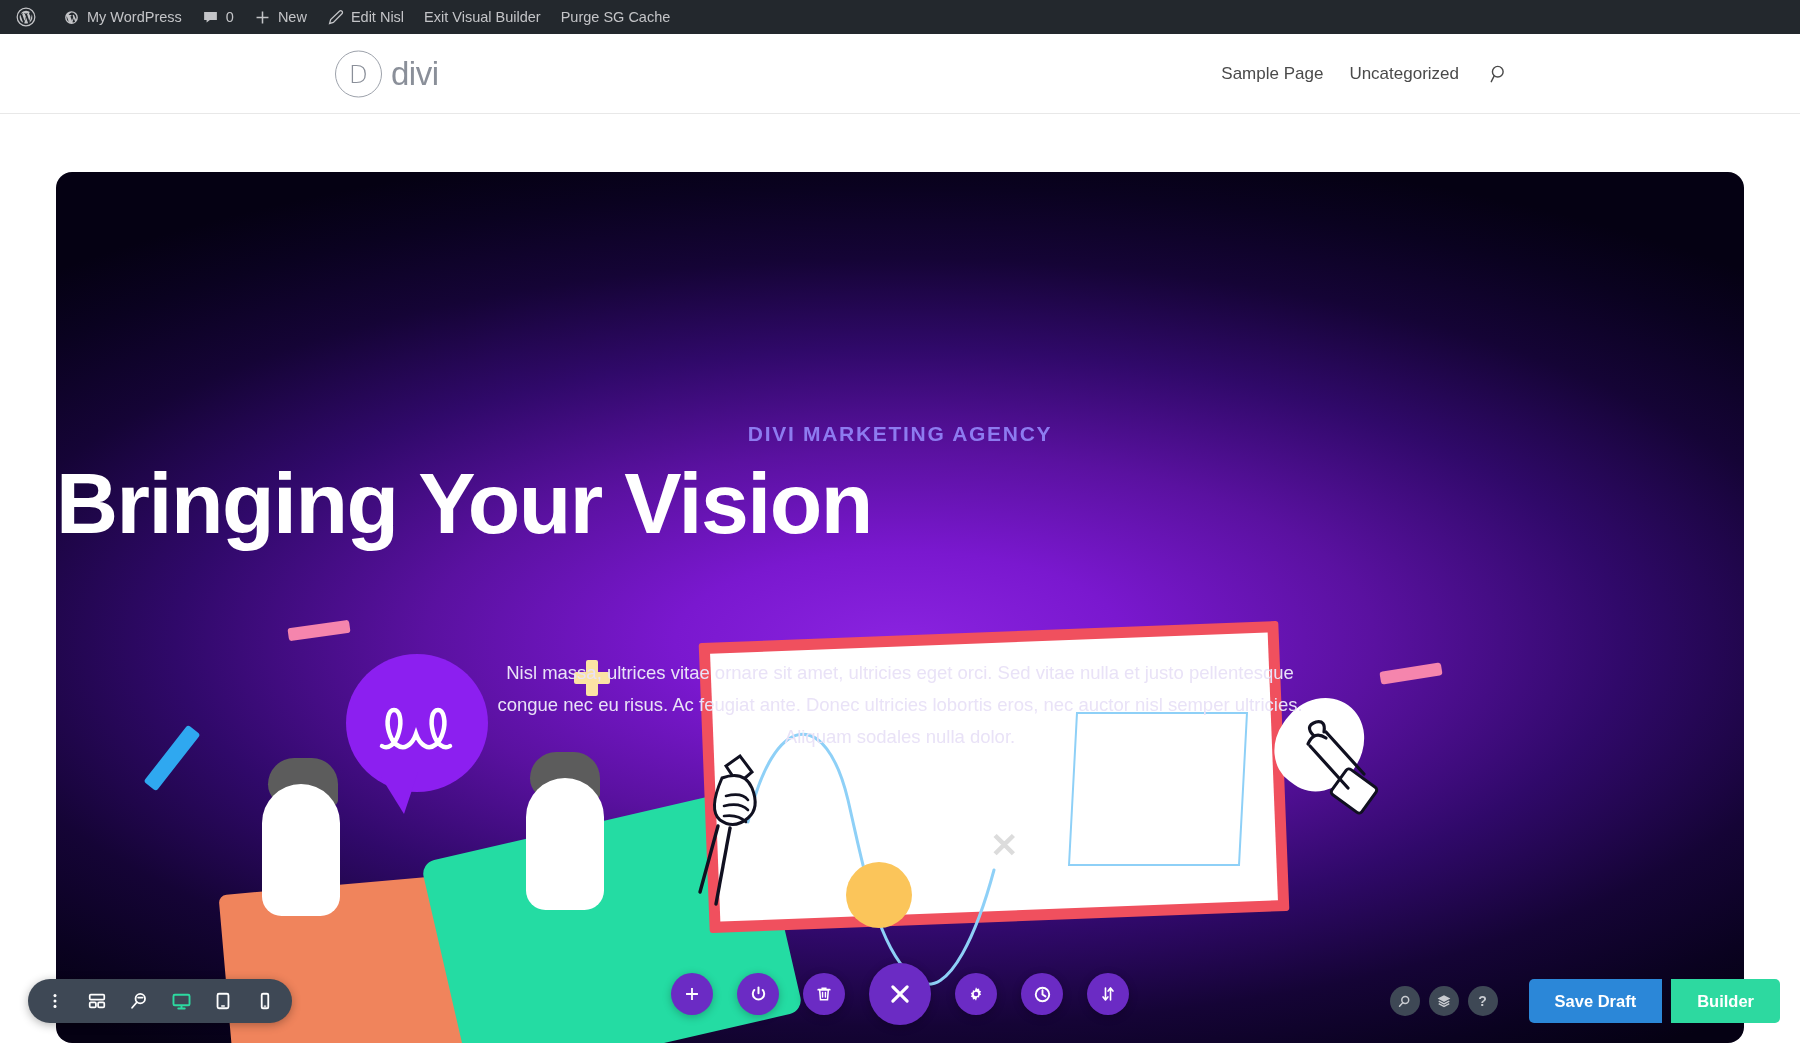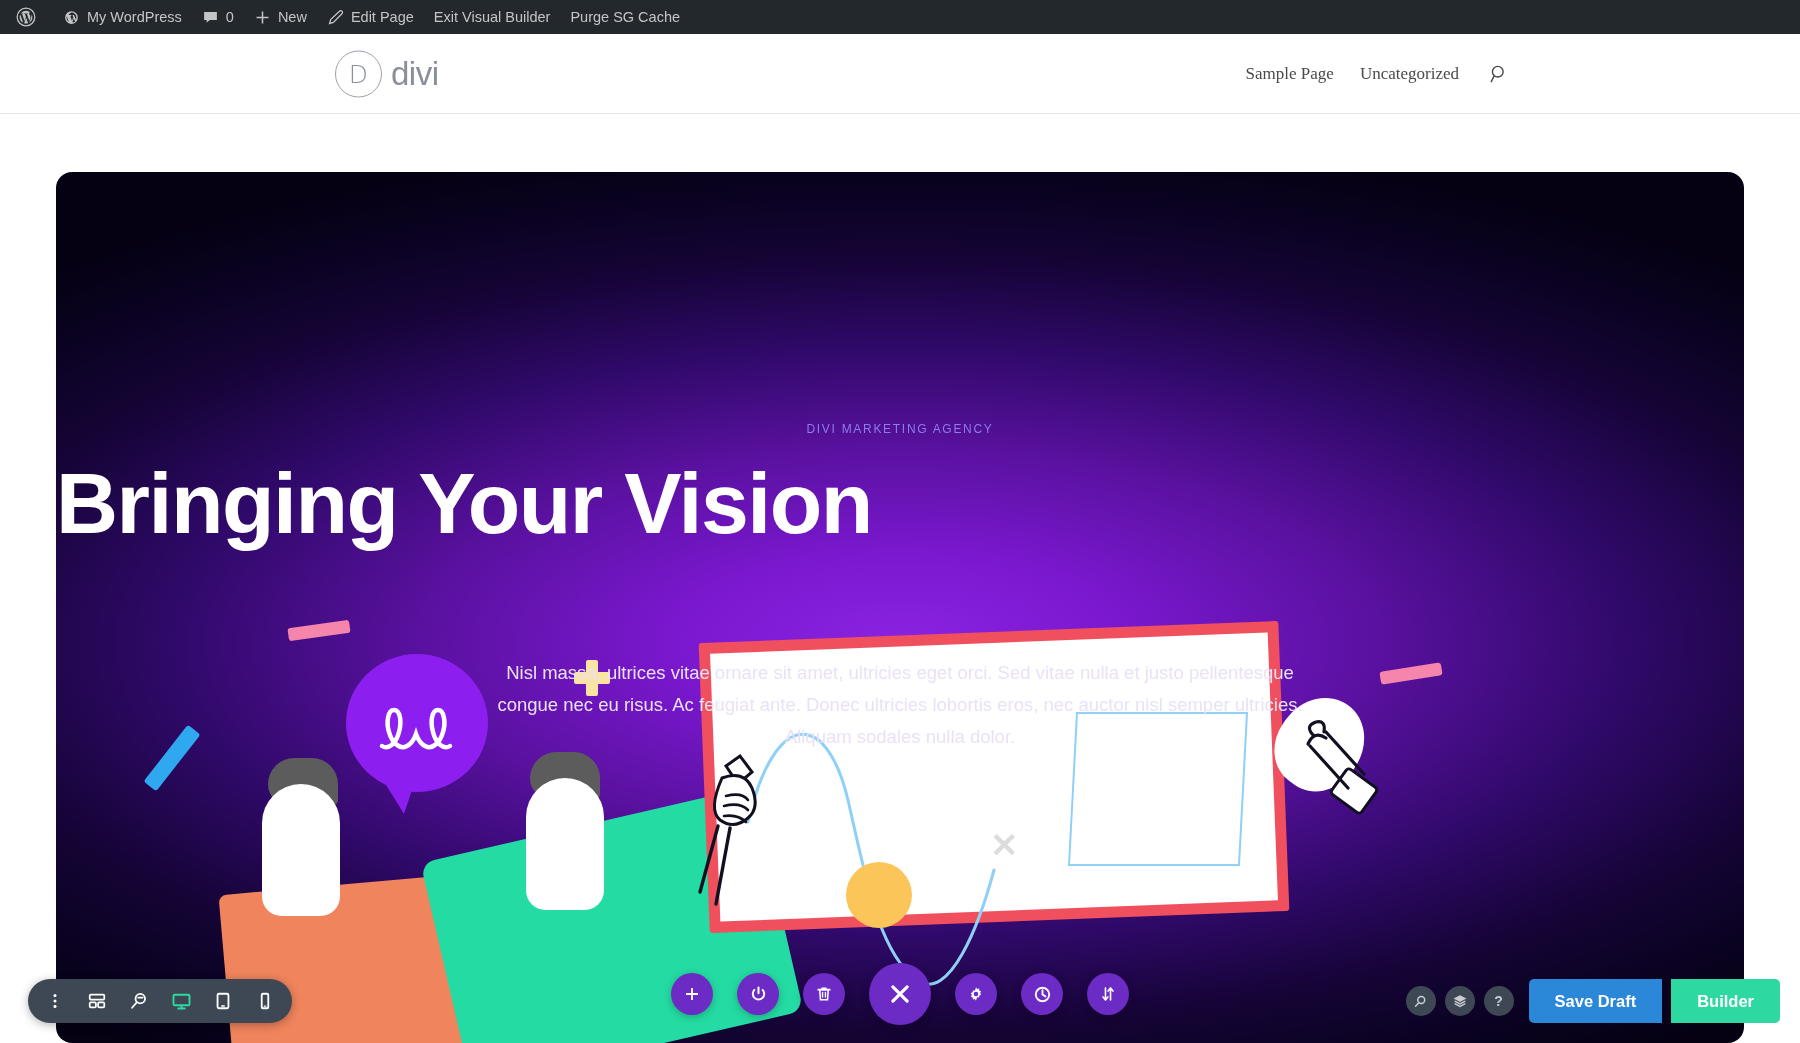--- a/index.html
+++ b/index.html
@@ -49,40 +49,40 @@
     font-family: "DejaVu Sans", sans-serif;
   }
   .logo-word { font-size: 33px; color: #8a8f99; font-weight: 300; letter-spacing: -0.5px; }
 
   #main-nav {
     position: absolute; right: 290px; top: 50%;
     transform: translateY(-50%);
     display: flex; align-items: center; gap: 26px;
   }
   .nav-link {
-    font-size: 17px; color: #4a4a4a; cursor: pointer; white-space: nowrap; font-family: Liberation Serif, serif;
+    font-size: 17px; color: #4a4a4a; cursor: pointer; white-space: nowrap;
   }
   #nav-search-icon { cursor: pointer; margin-left: 4px; display: flex; }
 
   
   #hero-section {
     position: absolute; left: 56px; top: 172px;
     width: 1688px; height: 871px;
     border-radius: 16px;
     overflow: hidden;
     background:
       radial-gradient(ellipse 74% 58% at 50% 54%, #8a23e0 0%, #7a18cf 18%, #5a11a0 38%, #30096a 58%, #150436 76%, #0a0220 90%, #050113 100%);
     z-index: 10;
   }
   #hero-inner { position: absolute; inset: 0; }
 
   #hero-eyebrow {
     position: absolute; left: 0; right: 0; top: 250px;
     text-align: center;
-    color: #8d7bf0; font-size: 12px; font-weight: 400;
+    color: #8d7bf0; font-size: 21px; font-weight: 700;
     letter-spacing: 1.7px;
   }
   #hero-heading {
     position: absolute; left: 0; right: 0; top: 285px;
     text-align: left;
     color: #ffffff;
     font-size: 86px; font-weight: 700; line-height: 1.08;
     letter-spacing: -1.5px;
     font-family: "Liberation Sans", sans-serif;
   }
@@ -227,21 +227,21 @@
   }
   #save-draft-btn, #publish-btn {
     height: 44px; border: none; cursor: pointer;
     color: #ffffff; font-size: 16.5px; font-weight: 600;
     padding: 0 26px;
     font-family: "Liberation Sans", sans-serif;
   }
   #save-draft-btn {
     background: #2b87d8;
     border-radius: 5px 0 0 5px;
-    margin-left: 6px;
+    margin-left: 22px;
   }
   #publish-btn {
     background: #2dd9a0;
     border-radius: 0 5px 5px 0;
   }
 </style>
 </head>
 <body>
 
 <div id="wp-admin-bar">
@@ -282,21 +282,21 @@
     </span>
     <span>New</span>
   </div>
 
   <div class="abar-item">
     <span class="abar-ico">
       <svg width="17" height="17" viewBox="0 0 20 20">
         <path d="M14.6 2.6a2.1 2.1 0 0 1 3 3L7.5 15.7 3 17l1.3-4.5z" fill="none" stroke="#c3c4c7" stroke-width="1.5"></path>
       </svg>
     </span>
-    <span>Edit Page</span>
+    <span>Edit Nisl</span>
   </div>
 
   <div class="abar-item">
     <span>Exit Visual Builder</span>
   </div>
 
   <div class="abar-item">
     <span>Purge SG Cache</span>
   </div>
 </div>

